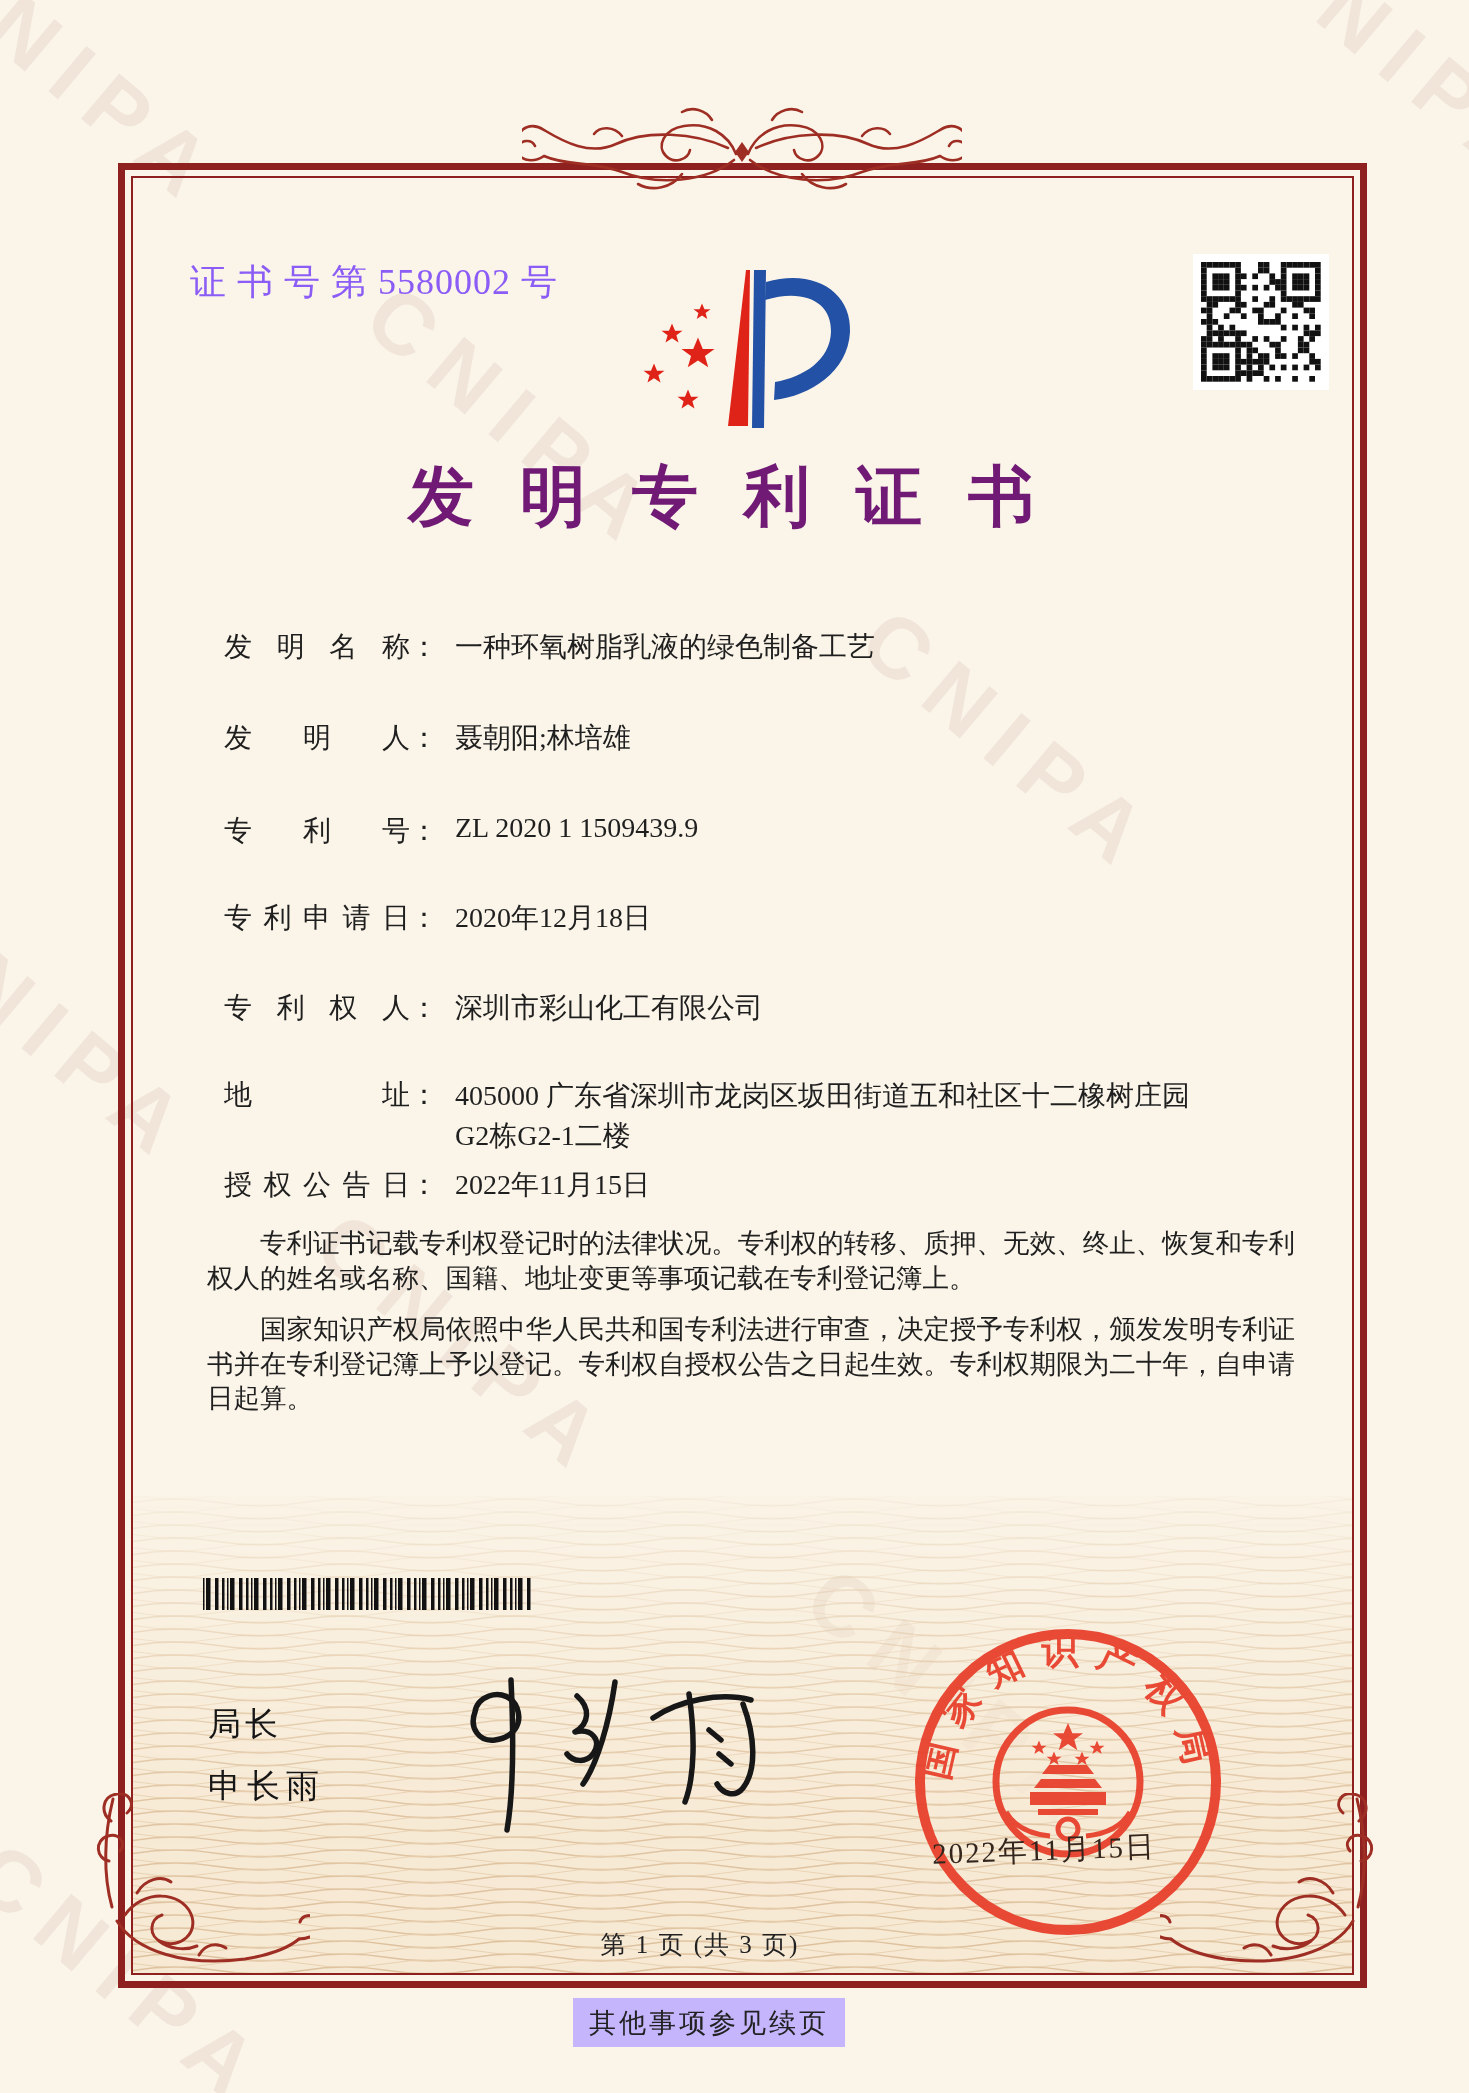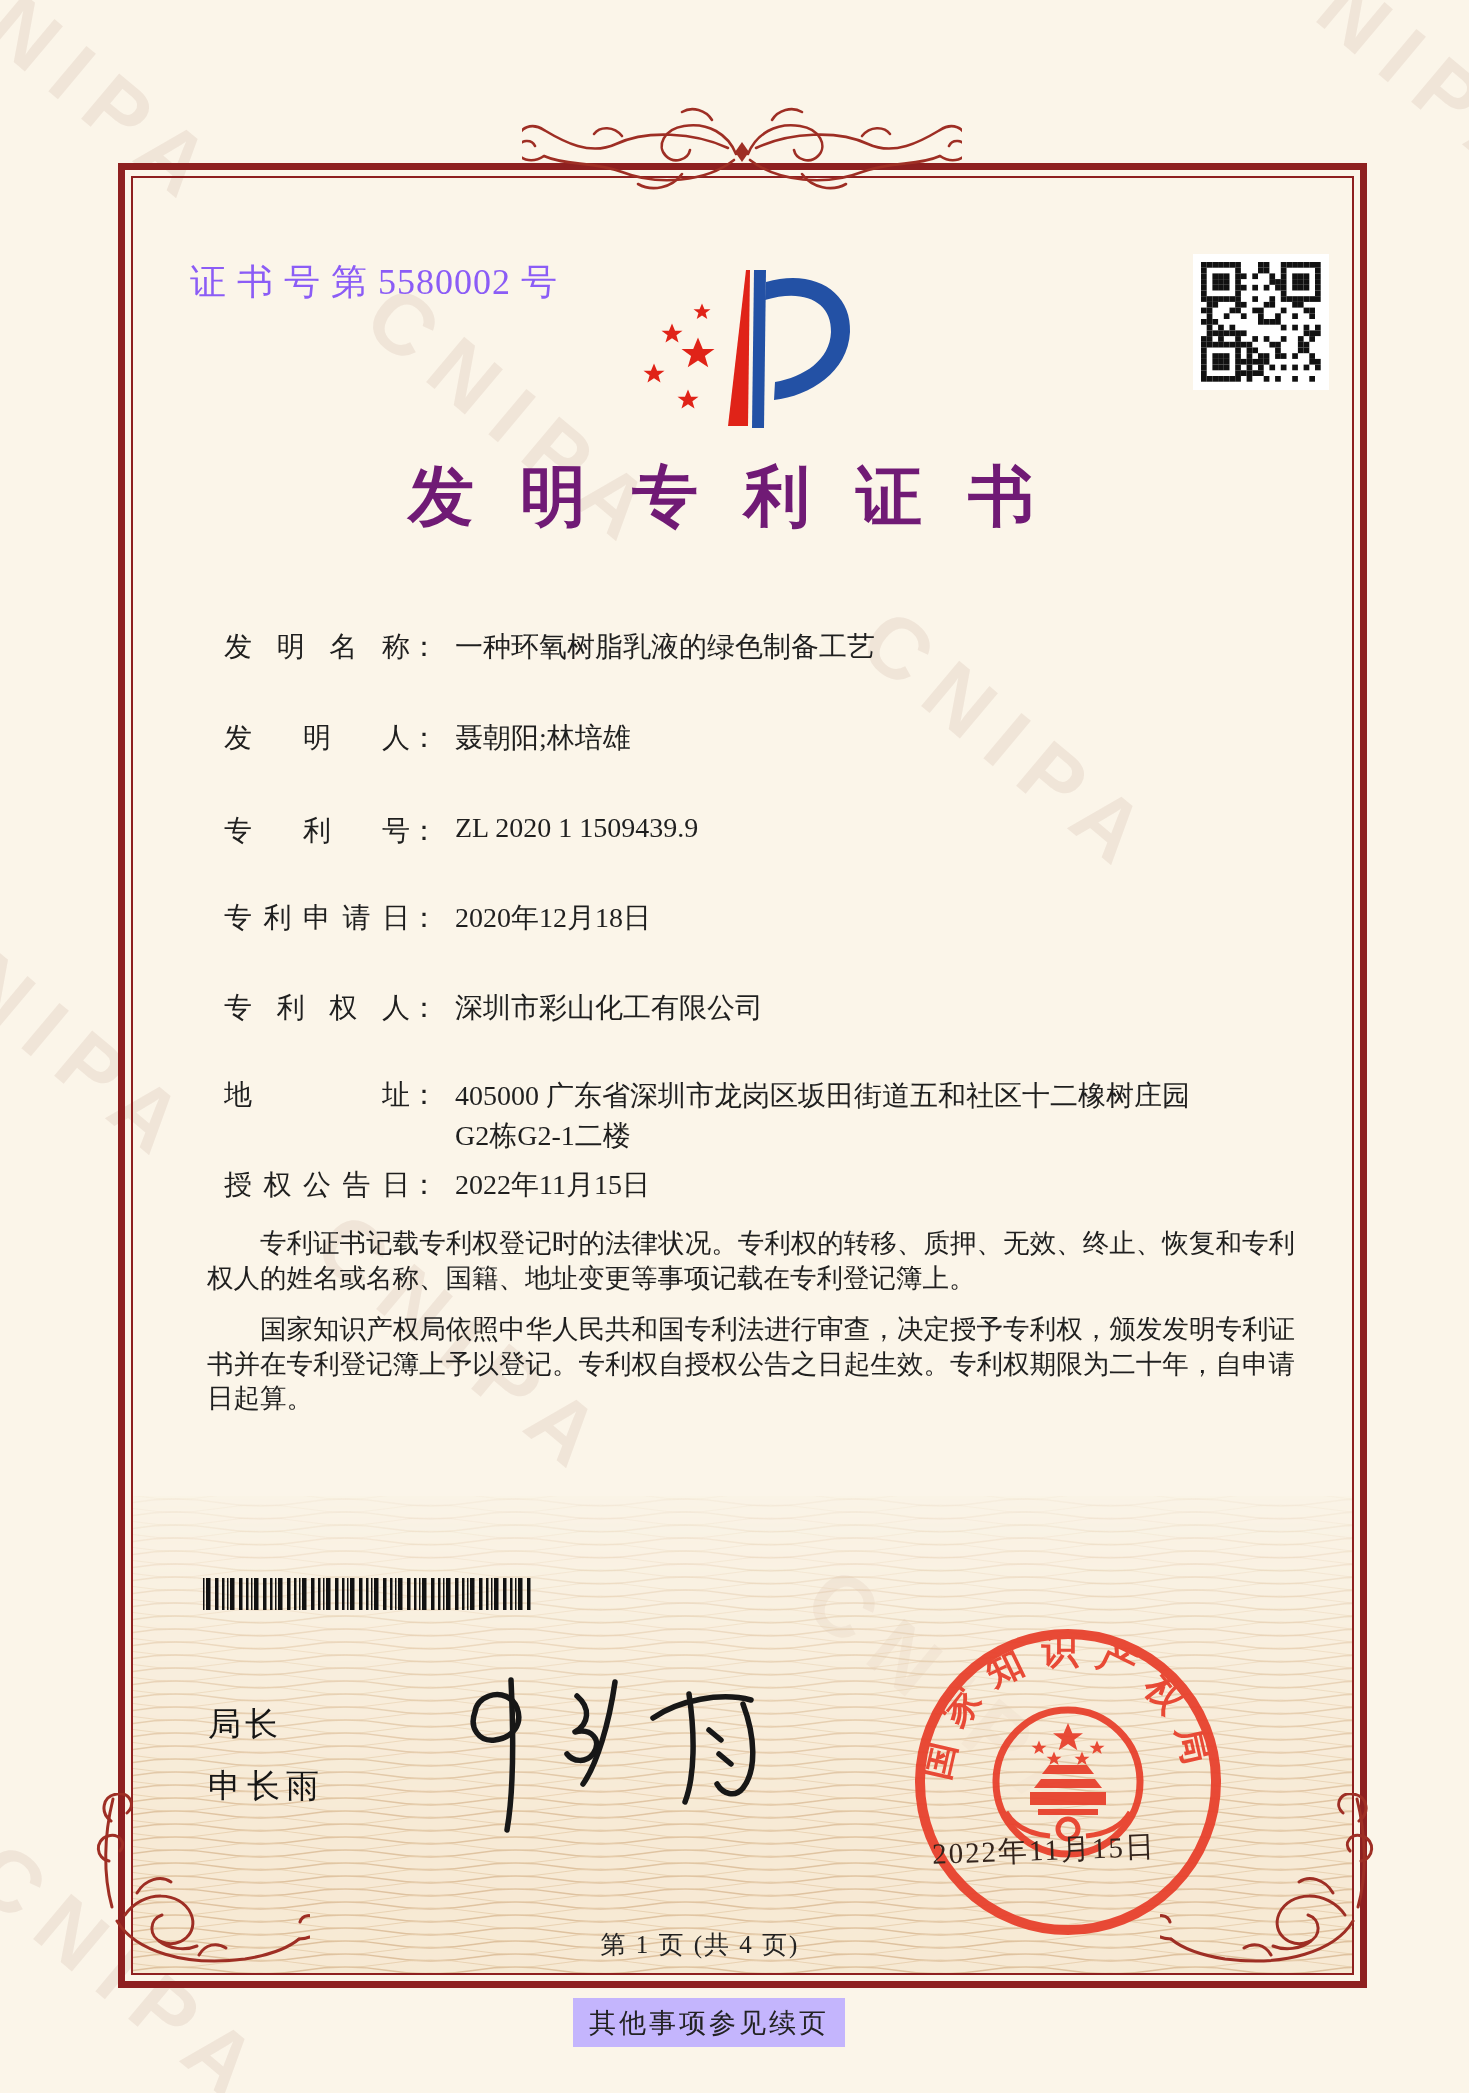--- a/index.html
+++ b/index.html
@@ -499,18 +499,18 @@
       <path d="M-34,6 h68 l-7,-9 h-54 Z"></path>
       <rect x="-38" y="10" width="76" height="13"></rect>
       <rect x="-30" y="27" width="60" height="6"></rect>
       <circle cy="47" r="10" fill="none" stroke="#e8402c" stroke-width="5"></circle>
       <path d="M-62,30 C-54,44 -38,52 -18,54" fill="none" stroke="#e8402c" stroke-width="5"></path>
       <path d="M62,30 C54,44 38,52 18,54" fill="none" stroke="#e8402c" stroke-width="5"></path>
     </g>
   </svg>
   <div class="seal-date">2022年11月15日</div>
 
-  <div class="page-info">第 1 页 (共 4 页)</div>
+  <div class="page-info">第 1 页 (共 3 页)</div>
   <div class="note-box">
     <span>其他事项参见续页</span>
   </div>
 
 </div>
 
 </body></html>

